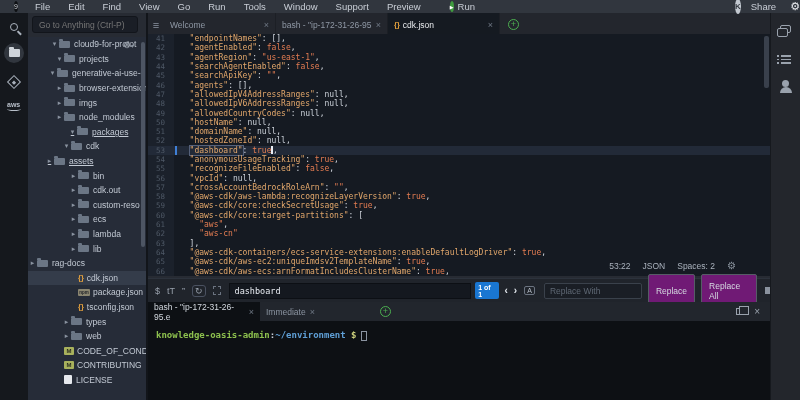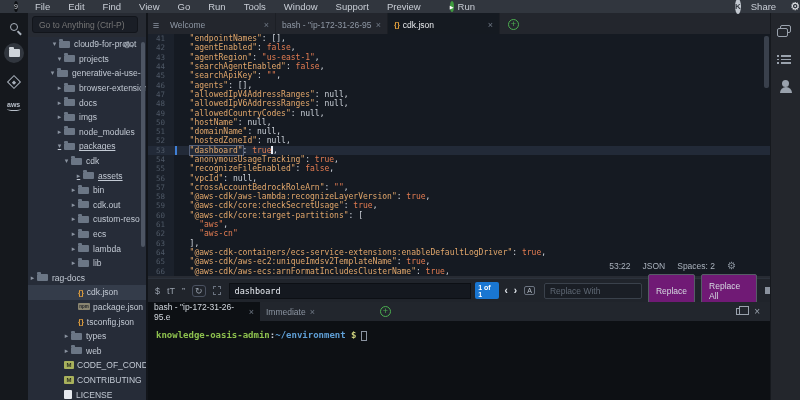--- a/index.html
+++ b/index.html
@@ -188,43 +188,38 @@
             <span>generative-ai-use-c</span>
           </div>
           <div class="trow" style="padding-left: 27px;">
             <span class="chev">▸</span>
             <span class="t-folder"></span>
             <span>browser-extension</span>
           </div>
           <div class="trow" style="padding-left: 27px;">
             <span class="chev">▸</span>
             <span class="t-folder"></span>
-            <span>docs</span>
-          </div>
-          <div class="trow" style="padding-left: 27px;">
-            <span class="chev">▸</span>
-            <span class="t-folder"></span>
             <span>imgs</span>
           </div>
           <div class="trow" style="padding-left: 27px;">
             <span class="chev">▸</span>
             <span class="t-folder"></span>
             <span>node_modules</span>
           </div>
-          <div class="trow" style="padding-left: 27px; text-decoration: underline;">
+          <div class="trow" style="padding-left: 40px; text-decoration: underline;">
             <span class="chev">▾</span>
             <span class="t-folder"></span>
             <span>packages</span>
           </div>
           <div class="trow" style="padding-left: 34px;">
             <span class="chev">▾</span>
             <span class="t-folder"></span>
             <span>cdk</span>
           </div>
-          <div class="trow" style="padding-left: 46px; text-decoration: underline;">
+          <div class="trow" style="padding-left: 17px; text-decoration: underline;">
             <span class="chev">▸</span>
             <span class="t-folder"></span>
             <span>assets</span>
           </div>
           <div class="trow" style="padding-left: 41px;">
             <span class="chev">▸</span>
             <span class="t-folder"></span>
             <span>bin</span>
           </div>
           <div class="trow" style="padding-left: 41px;">

